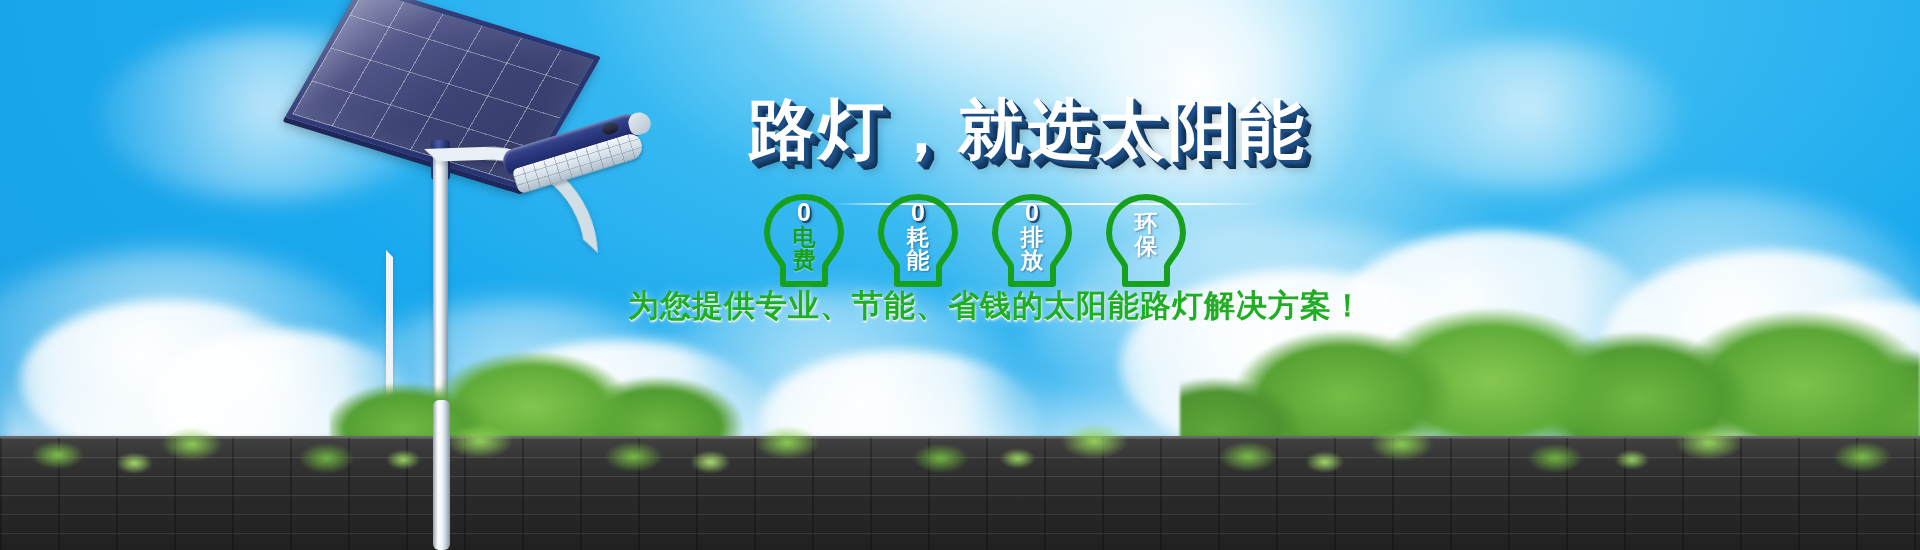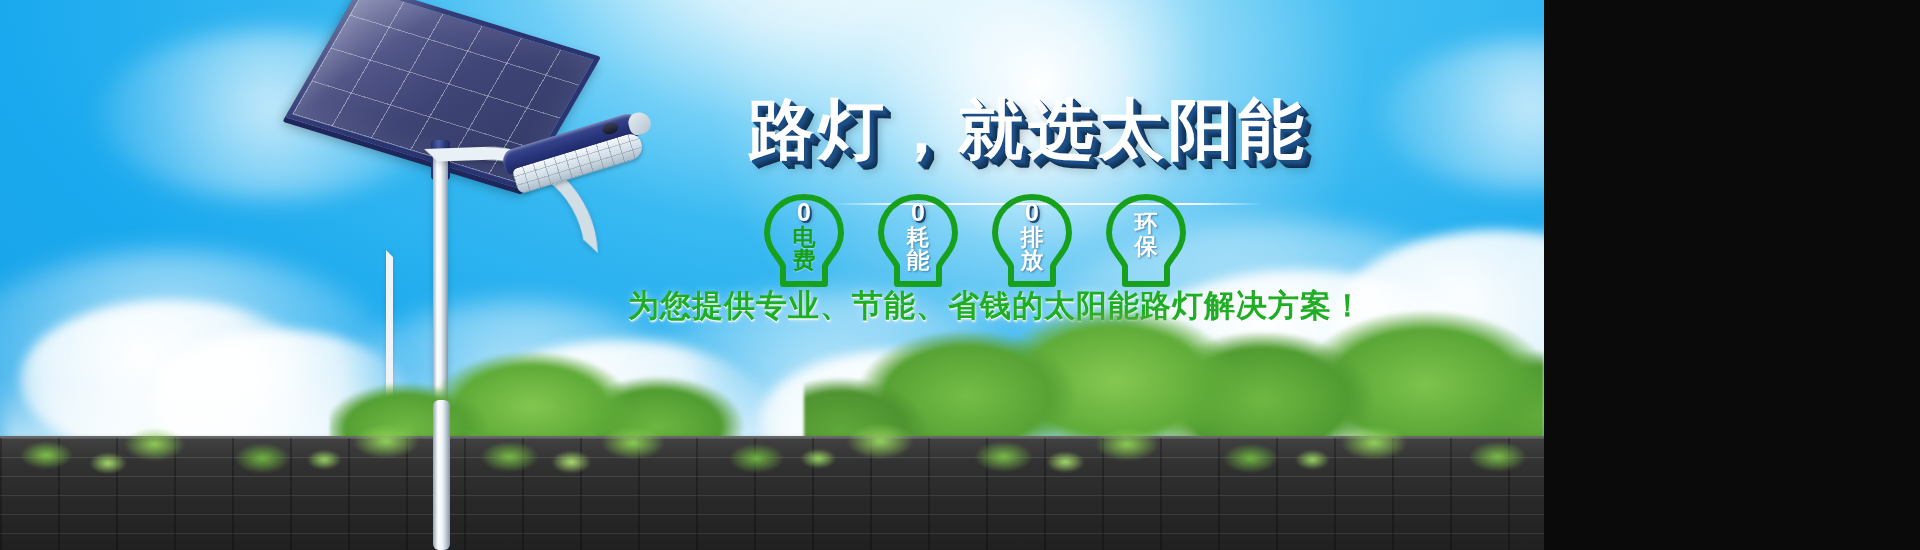--- a/index.html
+++ b/index.html
@@ -1,19 +1,19 @@
 <!DOCTYPE html>
 <html lang="zh"><head>
 <meta charset="utf-8">
 <title>Solar Street Lamp Banner</title>
 <style>
   html,body{margin:0;padding:0;background:#0a0a0a;}
   *{box-sizing:border-box;}
   .banner{
-    position:relative;width:1544px;height:550px;overflow:hidden;
+    position:relative;width:1920px;height:550px;overflow:hidden;
     font-family:"Liberation Sans","DejaVu Sans",sans-serif;
     background:#29b3ef;
   }
 
   
   .sky{position:absolute;inset:0;
     background:
       radial-gradient(ellipse 620px 420px at 52% -12%, rgba(255,255,255,.97) 0%, rgba(255,255,255,.72) 22%, rgba(208,240,255,.30) 46%, rgba(255,255,255,0) 70%),
       radial-gradient(ellipse 1500px 700px at 60% 0%, #6fd2f7 0%, #3cbbf2 32%, #1aa9ee 62%, #1a9fe4 100%),
       linear-gradient(180deg,#1fb0ee 0%, #35bcf3 40%, #62cdf7 72%, #9adcf7 100%);

